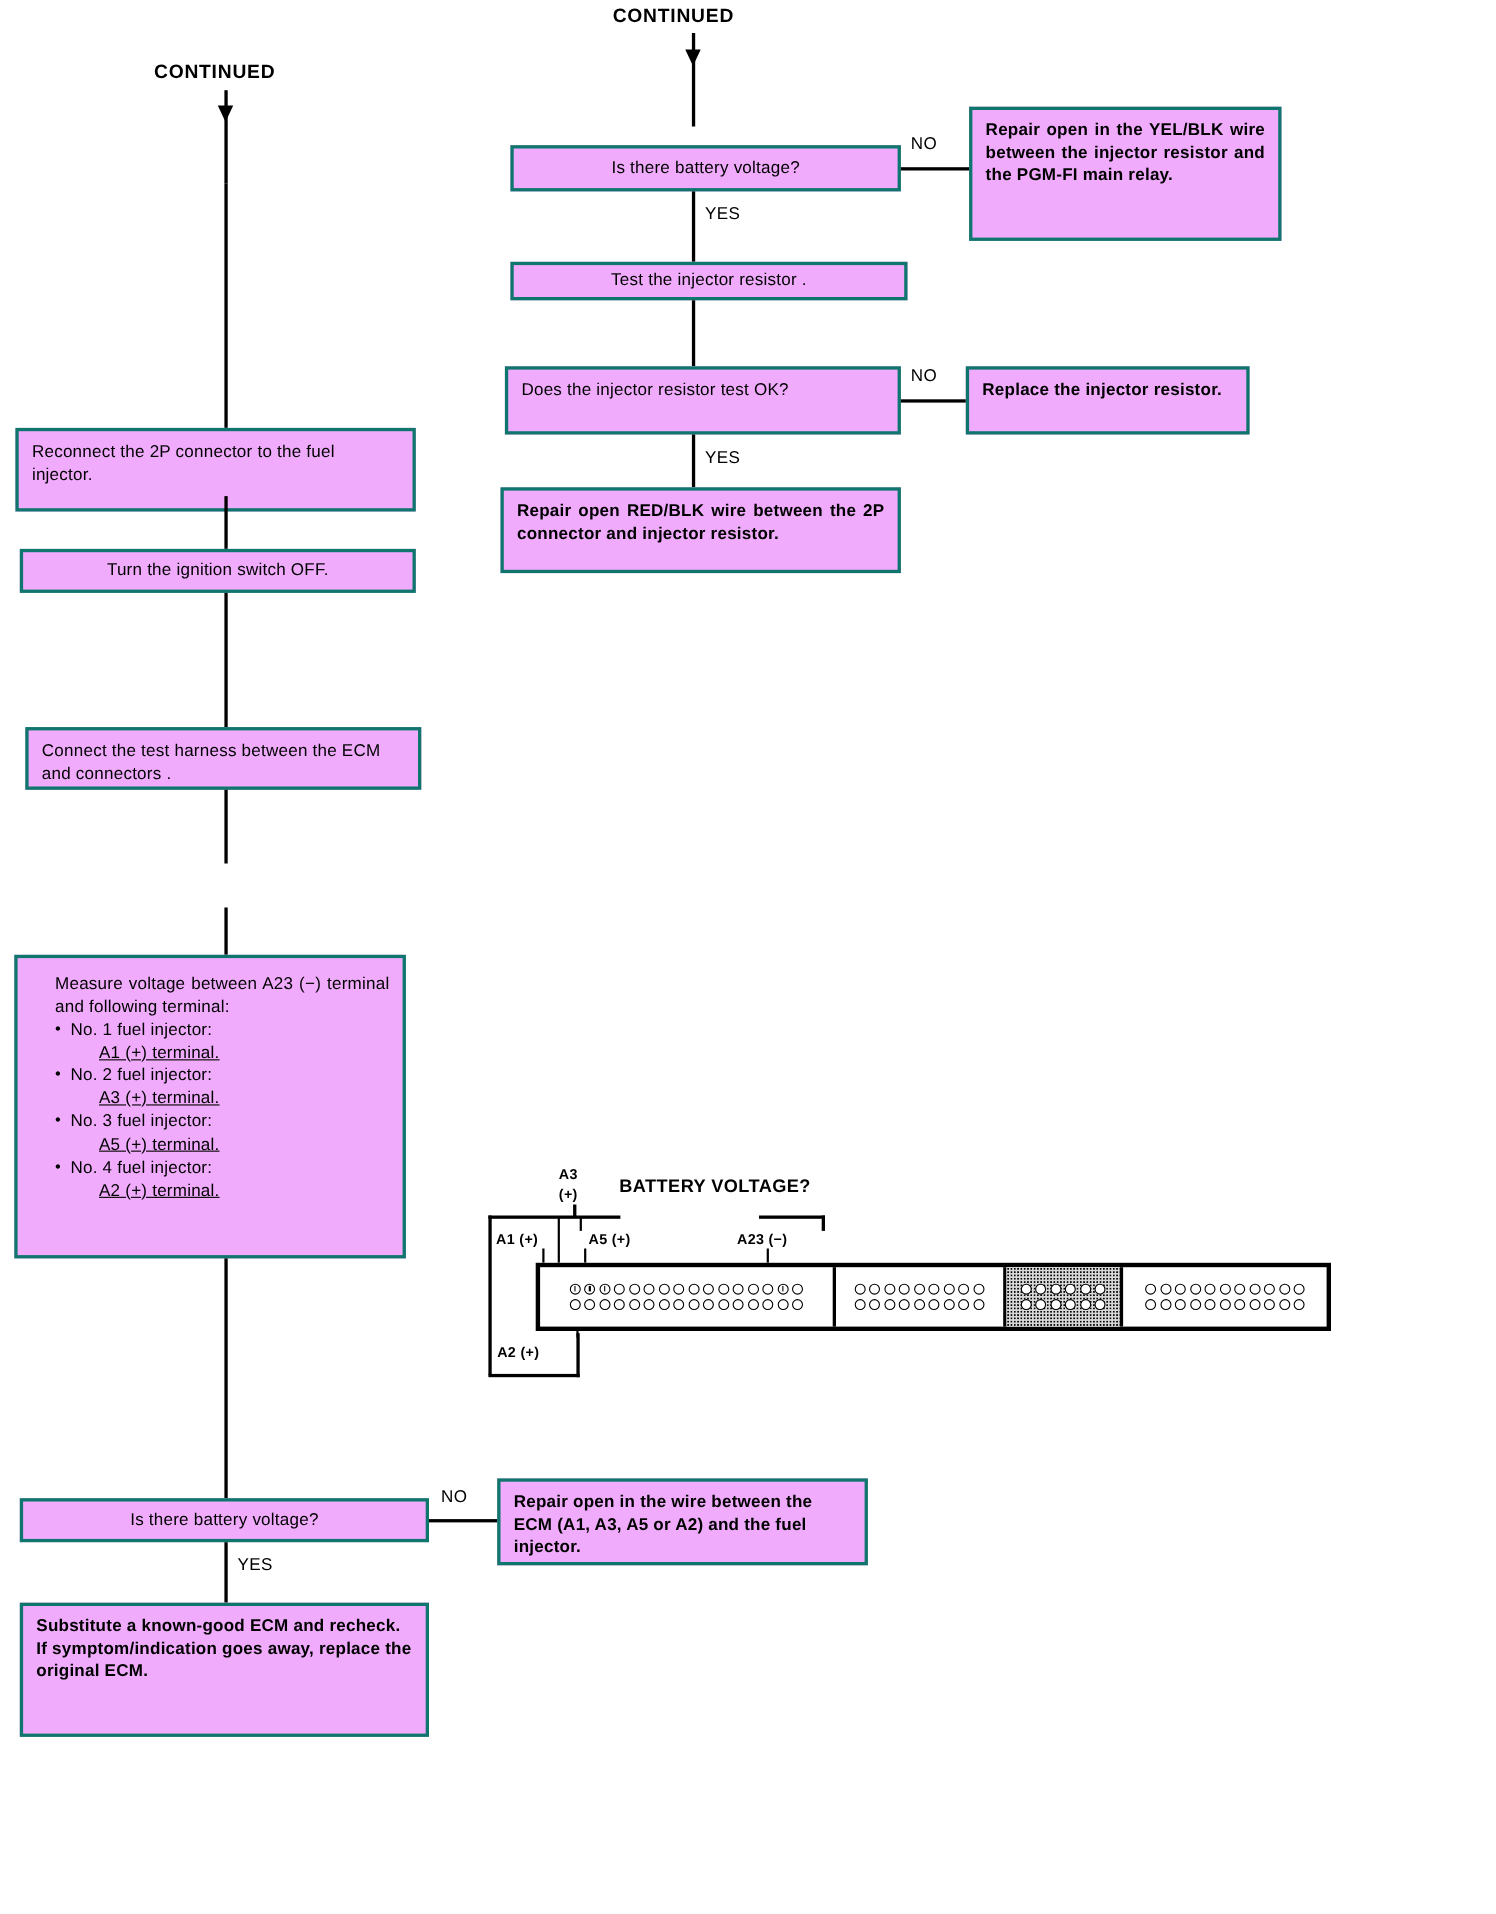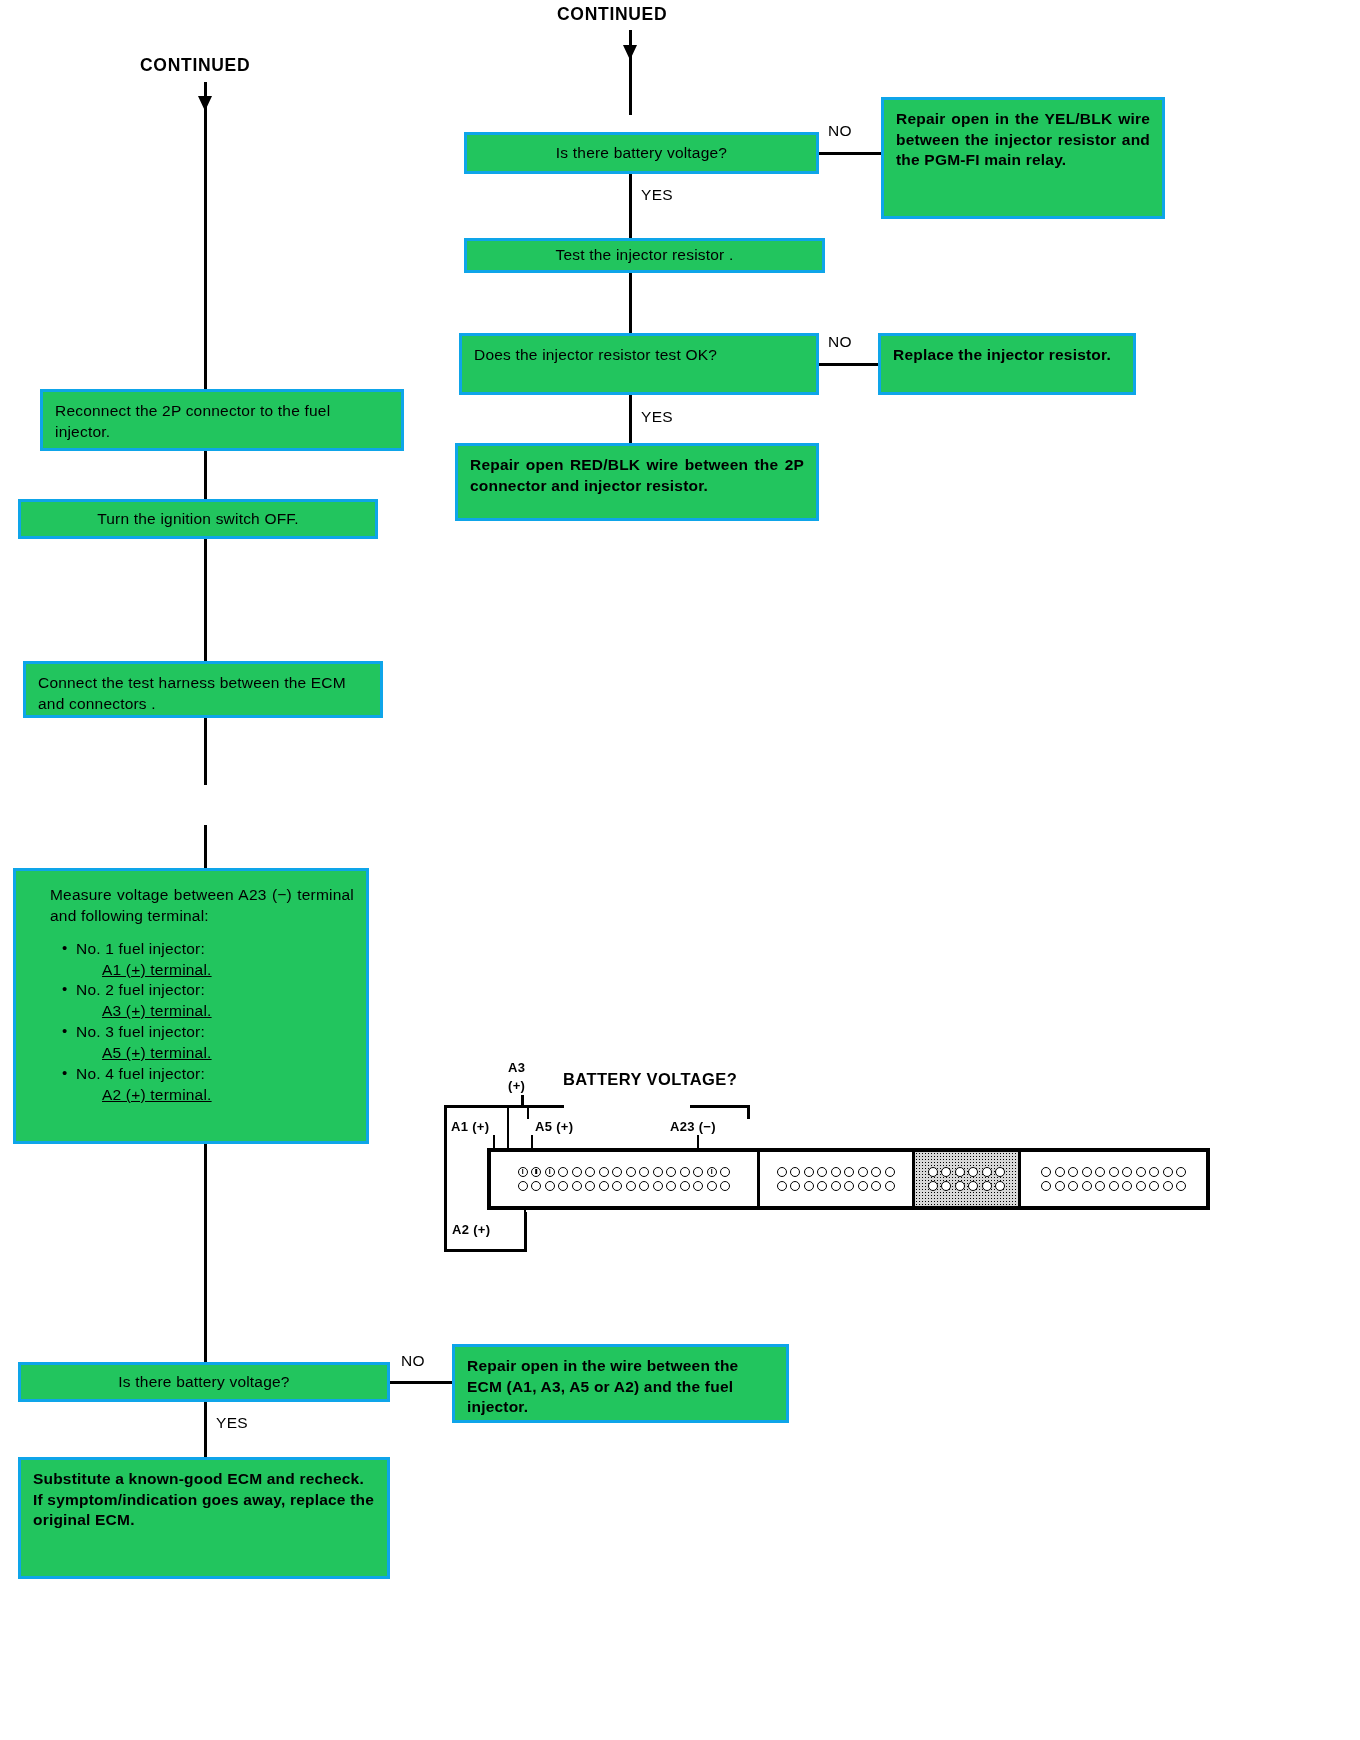--- a/index.html
+++ b/index.html
@@ -17,22 +17,22 @@
     width: 1360px;
     height: 1740px;
     overflow: hidden;
     background: #fff;
   }
 
   
   .box {
     position: absolute;
     box-sizing: border-box;
-    border: 3px solid #0ea5e9;
-    background: #22c55e;
+    border: 3px solid #0f766e;
+    background: #f0abfc;
     font-size: 15.5px;
     line-height: 1.33;
     letter-spacing: 0.2px;
     display: flex;
     align-items: center;
     padding: 4px 12px;
   }
   .box.center { justify-content: center; text-align: center; }
   .box.left   { justify-content: flex-start; text-align: left; }
   .box.bold   { font-weight: bold; }
@@ -76,21 +76,21 @@
 
   .arrowdown {
     position: absolute;
     width: 0; height: 0;
     border-left: 7px solid transparent;
     border-right: 7px solid transparent;
     border-top: 15px solid #000;
   }
 
   
-  .mlist { margin: 12px; padding: 0; list-style: none; }
+  .mlist { margin: 0; padding: 0; list-style: none; }
   .mlist li { position: relative; padding-left: 14px; }
   .mlist li:before {
     content: "\2022";
     position: absolute;
     left: 0; top: -1px;
     font-size: 15px;
   }
   .mlist .sub { padding-left: 26px; display:block;text-decoration:underline; }
 
   
@@ -197,21 +197,21 @@
     <div class="inner just">Repair open RED/BLK wire between the 2P connector and injector resistor.</div>
   </div>
 
   <div class="continued" style="left:140px; top:55px;">CONTINUED</div>
 
   <div class="vline" style="left:204px; top:82px; height:85px;"></div>
   <div class="arrowdown" style="left:198px; top:96px;"></div>
 
   <div class="vline" style="left:204px; top:167px; height:222px;"></div>
 
-  <div class="box top left" style="left:40px; top:389px; width:364px; height:62px;">
+  <div class="box top left" style="left:14px; top:389px; width:364px; height:76px;">
     <div class="inner">Reconnect the 2P connector to the fuel injector.</div>
   </div>
 
   <div class="vline" style="left:204px; top:451px; height:48px;"></div>
 
   <div class="box center" style="left:18px; top:499px; width:360px; height:40px;">
     <div class="inner">Turn the ignition switch OFF.</div>
   </div>
 
   <div class="vline" style="left:204px; top:539px; height:122px;"></div>

